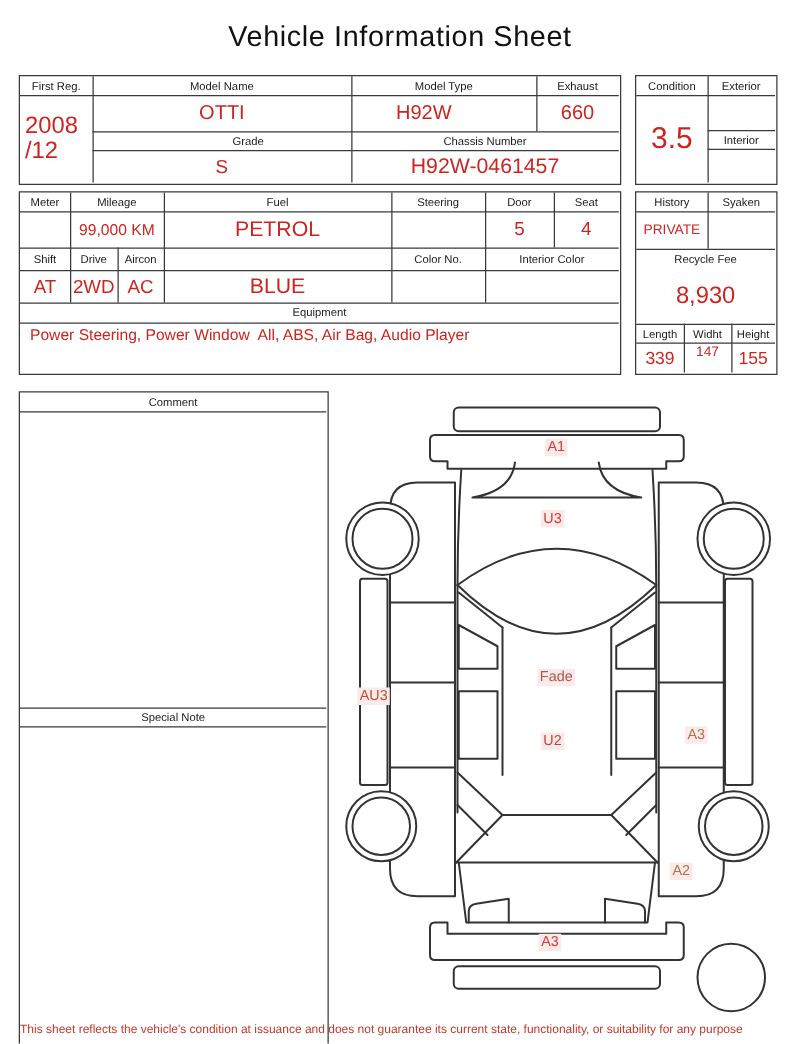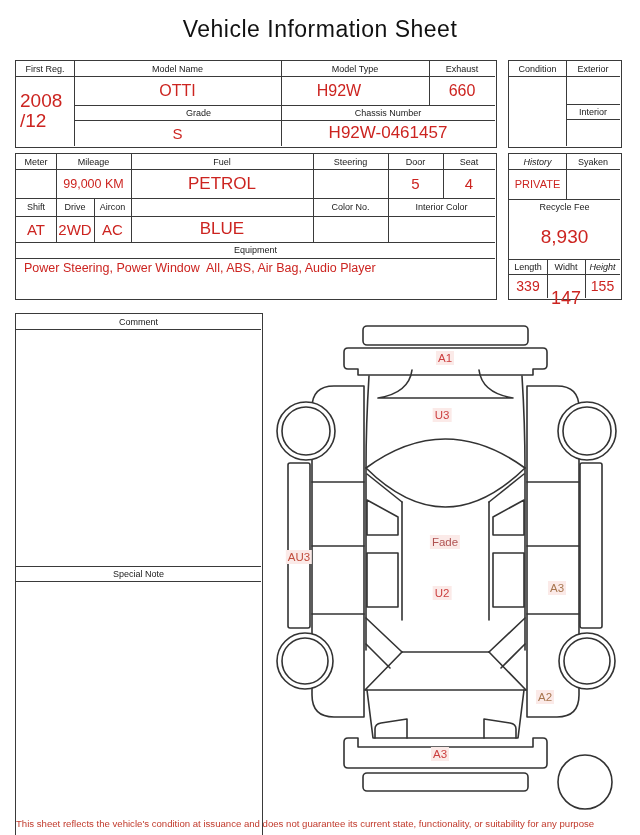--- a/index.html
+++ b/index.html
@@ -51,20 +51,21 @@
     <div class="cell hdr" style="left:265px;top:44px;width:214px;height:15px;">Chassis Number</div>
     <div class="cell val" style="left:265px;top:59px;width:214px;height:26px;font-size:17px;">H92W-0461457</div>
   </div>
 
   <div class="box" style="left:508px;top:60px;width:114px;height:88px;">
     <div class="v" style="left:57px;top:0;height:85px;"></div>
     <div class="h" style="left:0;top:15px;width:111px;"></div>
     <div class="h" style="left:57px;top:43px;width:54px;"></div>
     <div class="h" style="left:57px;top:58px;width:54px;"></div>
     <div class="cell hdr" style="left:0;top:0;width:57px;height:15px;">Condition</div>
+    <div class="cell val" style="left:0;top:15px;width:57px;height:70px;font-size:24px;">3.5</div>
     <div class="cell hdr" style="left:57px;top:0;width:54px;height:15px;">Exterior</div>
     <div class="cell val" style="left:57px;top:15px;width:54px;height:28px;font-size:12px;"></div>
     <div class="cell hdr" style="left:57px;top:43px;width:54px;height:15px;">Interior</div>
     <div class="cell val" style="left:57px;top:58px;width:54px;height:27px;font-size:12px;"></div>
   </div>
 
   <div class="box" style="left:15px;top:153px;width:482px;height:147px;">
     <div class="h" style="left:0;top:15px;width:479px;"></div>
     <div class="h" style="left:0;top:44px;width:479px;"></div>
     <div class="h" style="left:0;top:62px;width:479px;"></div>
@@ -104,31 +105,31 @@
   </div>
 
   <div class="box" style="left:508px;top:153px;width:114px;height:147px;">
     <div class="h" style="left:0;top:15px;width:111px;"></div>
     <div class="v" style="left:57px;top:0;height:45px;"></div>
     <div class="h" style="left:0;top:45px;width:111px;"></div>
     <div class="h" style="left:0;top:105px;width:111px;"></div>
     <div class="h" style="left:0;top:120px;width:111px;"></div>
     <div class="v" style="left:38px;top:105px;height:39px;"></div>
     <div class="v" style="left:76px;top:105px;height:39px;"></div>
-    <div class="cell hdr" style="left:0;top:0;width:57px;height:15px;font-style:italic;">History</div>
+    <div class="cell hdr" style="left:0;top:0;width:57px;height:15px;">History</div>
     <div class="cell val" style="left:0;top:15px;width:57px;height:30px;font-size:11px;">PRIVATE</div>
     <div class="cell hdr" style="left:57px;top:0;width:54px;height:15px;">Syaken</div>
     <div class="cell val" style="left:57px;top:15px;width:54px;height:30px;font-size:11px;"></div>
     <div class="cell hdr" style="left:0;top:45px;width:111px;height:15px;">Recycle Fee</div>
     <div class="cell val" style="left:0;top:60px;width:111px;height:45px;font-size:19px;">8,930</div>
     <div class="cell hdr" style="left:0;top:105px;width:38px;height:15px;">Length</div>
     <div class="cell hdr" style="left:38px;top:105px;width:38px;height:15px;">Widht</div>
-    <div class="cell hdr" style="left:76px;top:105px;width:35px;height:15px;font-style:italic;">Height</div>
+    <div class="cell hdr" style="left:76px;top:105px;width:35px;height:15px;">Height</div>
     <div class="cell val" style="left:0;top:120px;width:38px;height:24px;font-size:14px;">339</div>
-    <div class="cell val" style="left:38px;top:132px;width:38px;height:24px;font-size:18px;">147</div>
+    <div class="cell val" style="left:38px;top:116px;width:38px;height:24px;font-size:11px;">147</div>
     <div class="cell val" style="left:76px;top:120px;width:35px;height:24px;font-size:14px;">155</div>
   </div>
 
   <div class="box" style="left:15px;top:313px;width:248px;height:638px;">
     <div class="cell hdr" style="left:0;top:0;width:245px;height:15px;">Comment</div>
     <div class="h" style="left:0;top:15px;width:245px;"></div>
     <div class="cell val" style="left:0;top:16px;width:245px;height:236px;font-size:11px;"></div>
     <div class="h" style="left:0;top:252px;width:245px;"></div>
     <div class="cell hdr" style="left:0;top:252px;width:245px;height:15px;">Special Note</div>
     <div class="h" style="left:0;top:267px;width:245px;"></div>

